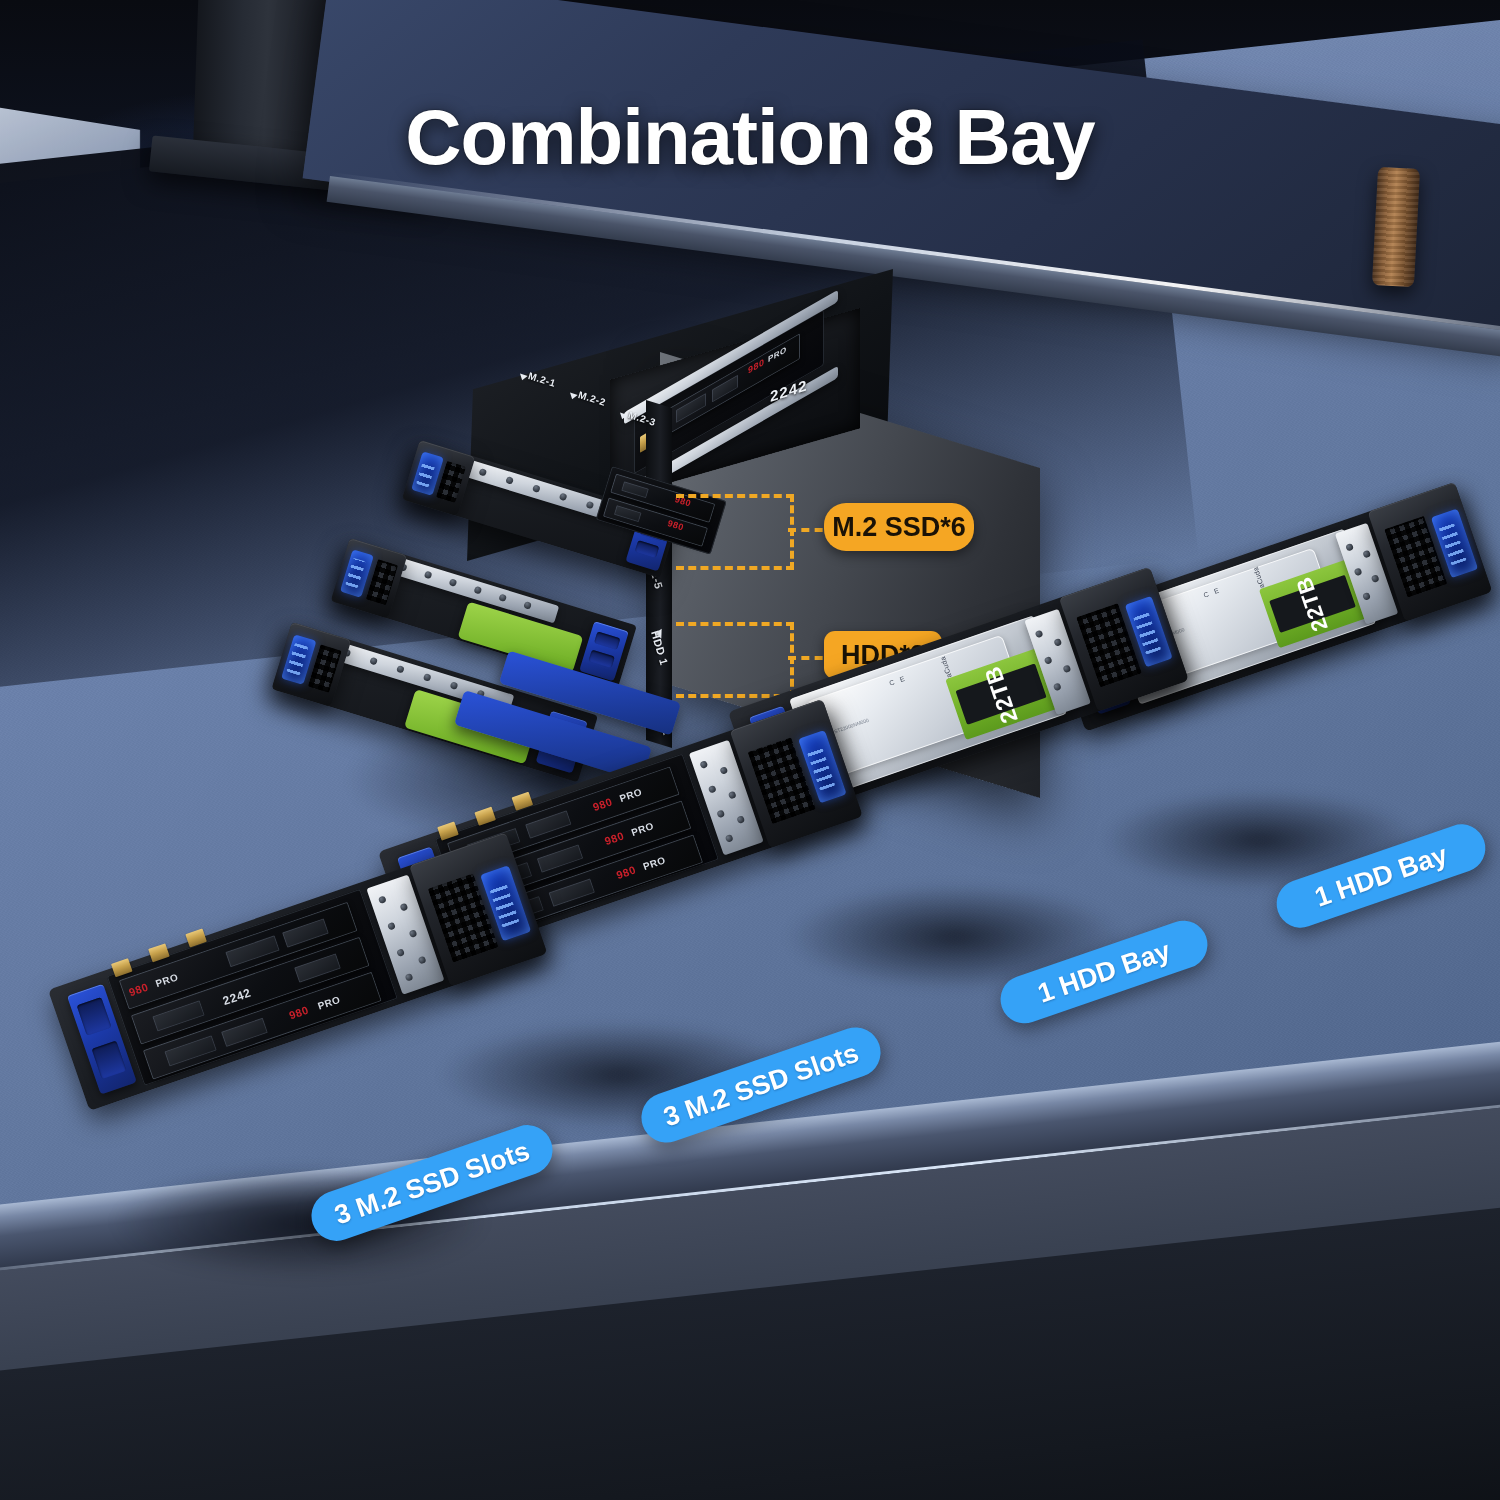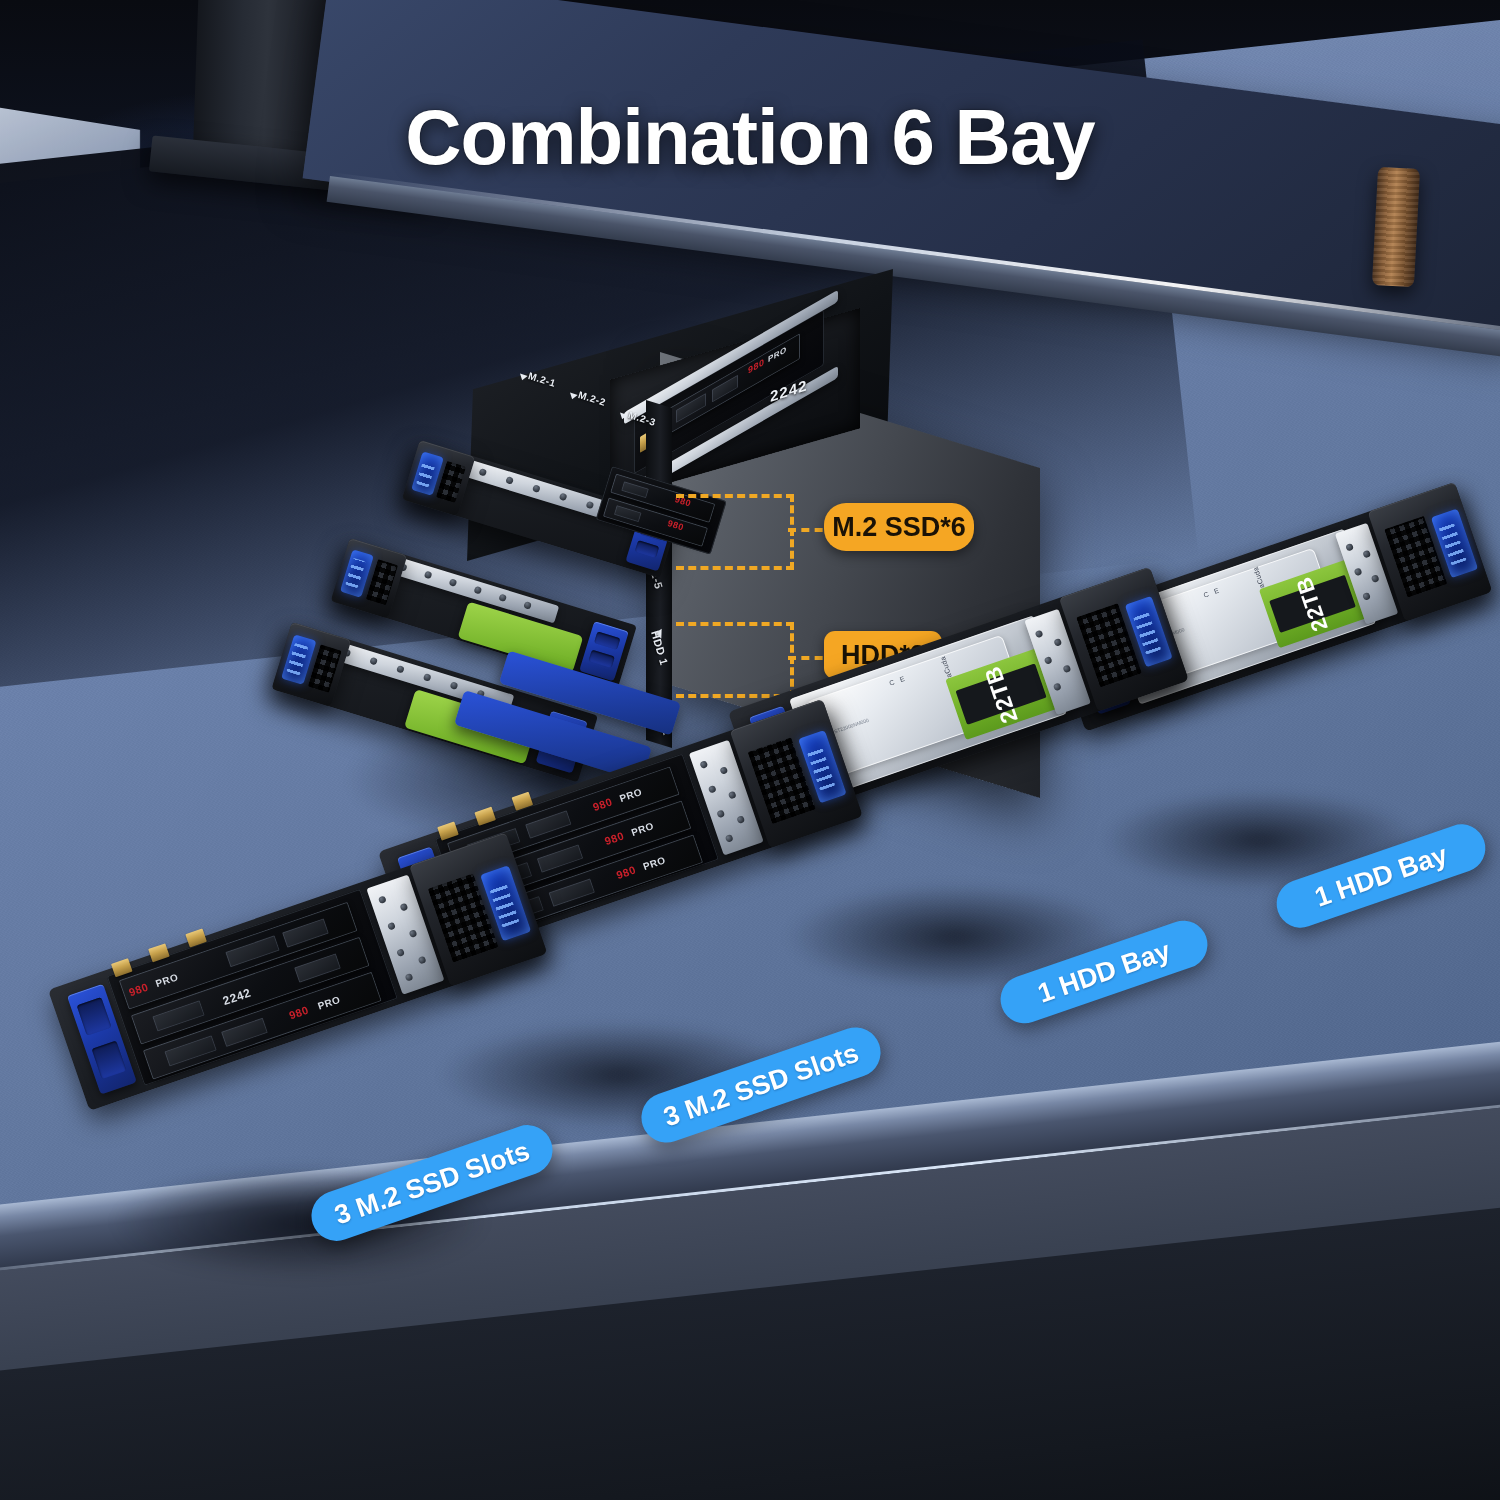--- a/index.html
+++ b/index.html
@@ -350,21 +350,21 @@
   <div class="shelf-top"></div>
   <div class="shelf-edge"></div>
   <div class="shelf-edge-hi"></div>
   <div class="shelf-leg"></div>
 
   <div class="desk-edge"></div>
   <div class="hiline"></div>
   <div class="desk-front"></div>
   <div class="desk-front2"></div>
 
-  <div class="title">Combination 6 Bay</div>
+  <div class="title">Combination 8 Bay</div>
 
   <div class="shadow-blob" style="left:260px;top:680px;width:620px;height:200px;"></div>
 
   <div class="enclosure">
     <div class="enc-top"></div>
     <div class="enc-right"></div>
     <div class="enc-inner">
 
       <div class="pcb" style="left:24px;top:18px;width:190px;height:56px;transform:skewY(-16deg);">
         <div class="gold" style="left:6px;top:22px;width:14px;height:16px;"></div>

